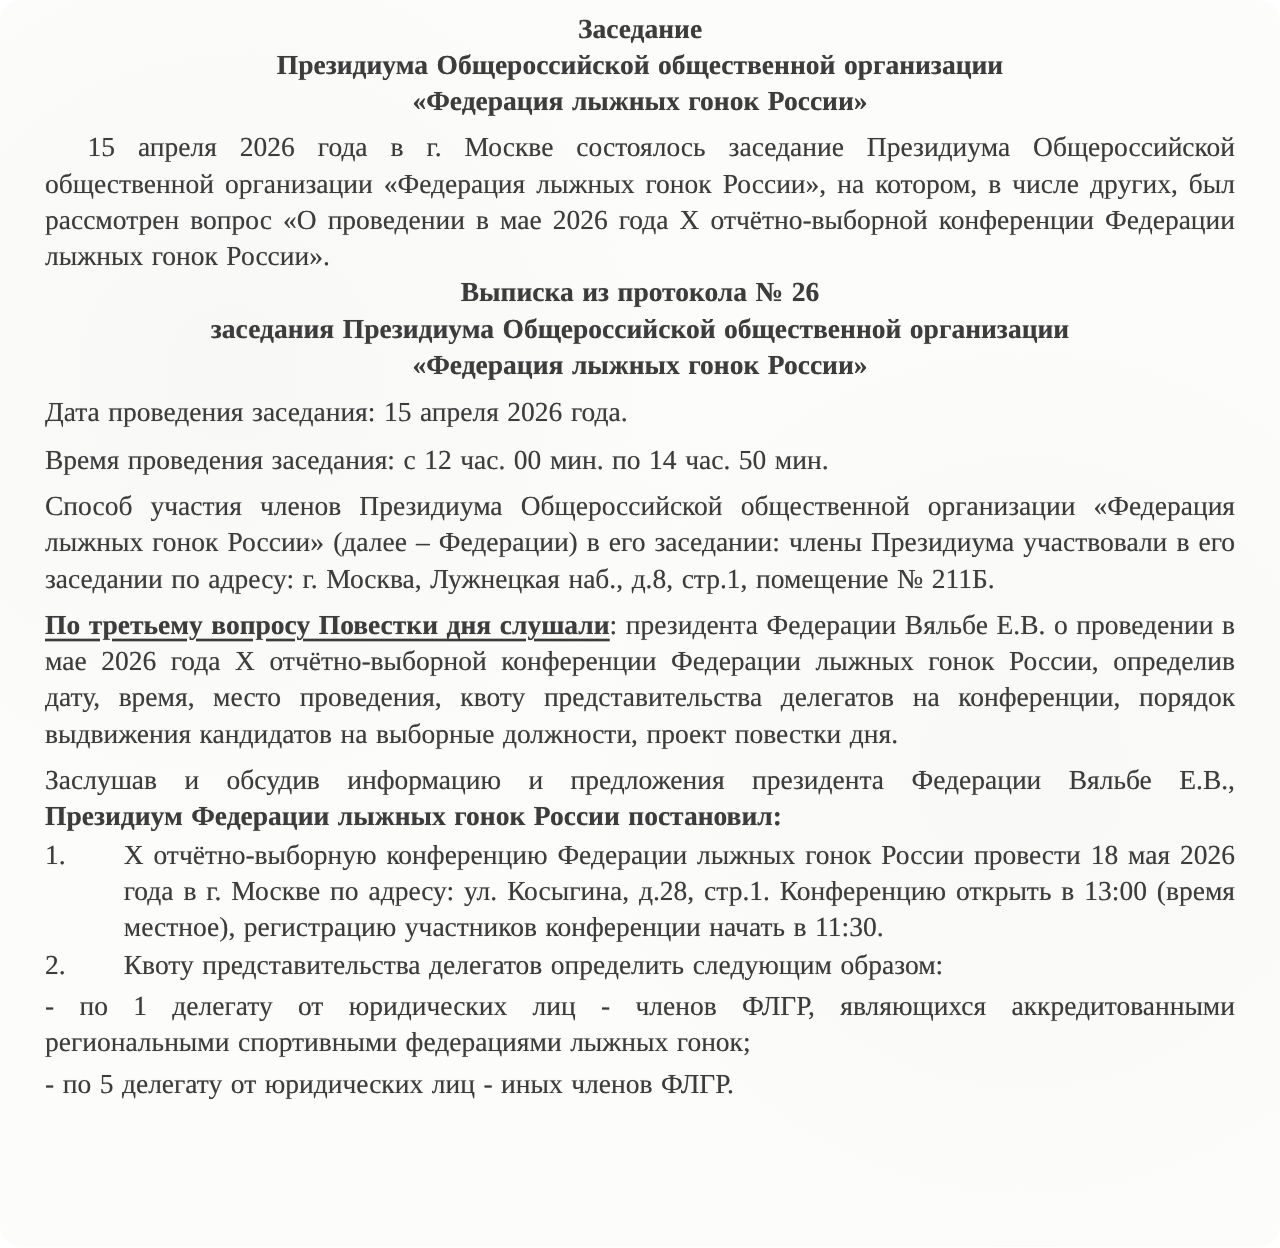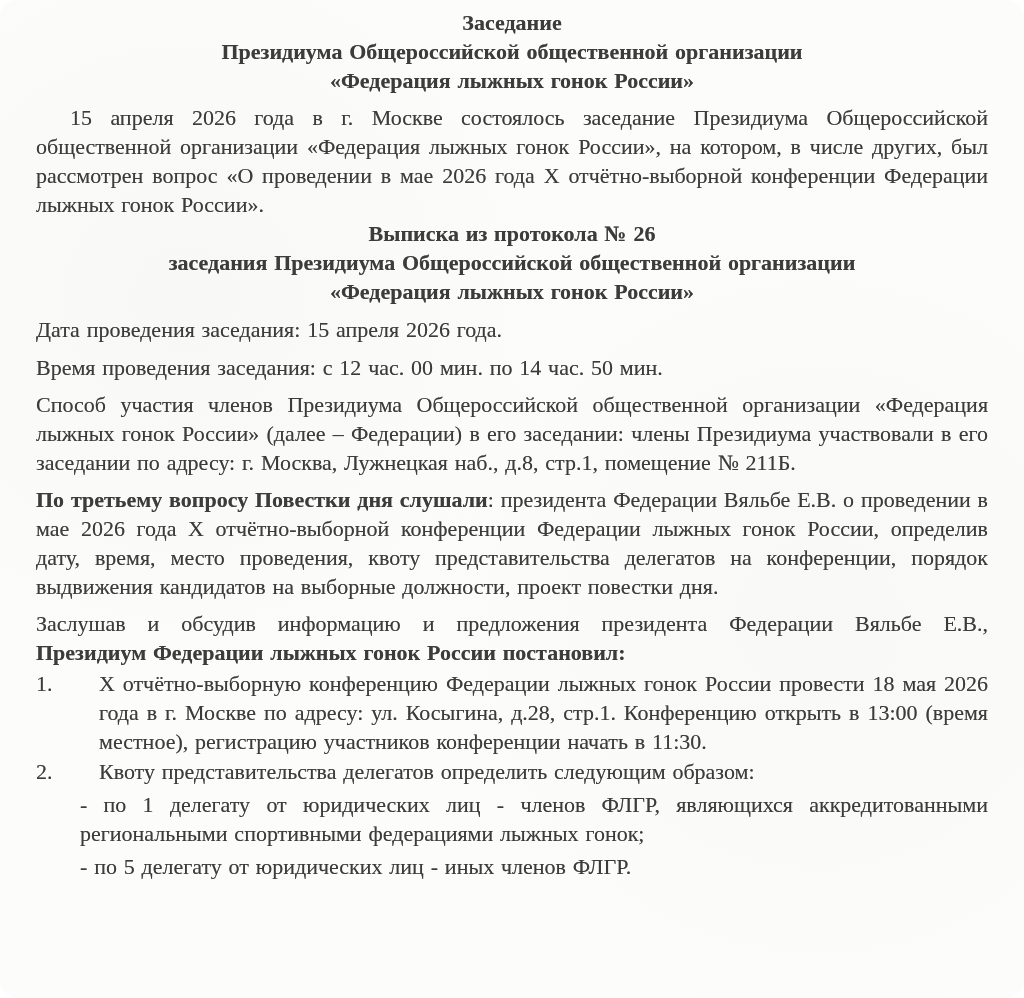--- a/index.html
+++ b/index.html
@@ -37,20 +37,21 @@
   .heading2 { margin-top: 0; }
   .para {
     margin: 8px 0 0 0;
     text-align: justify;
     text-align-last: left;
   }
   .single { margin-top: 9px; }
   .indent { text-indent: 34px; }
   .u-bold {
     font-weight: bold;
+    text-decoration: underline;
     text-decoration-thickness: 2px;
     text-underline-offset: 4px;
   }
   .stretch {
     display: block;
     text-align: justify;
     text-align-last: justify;
   }
   .bold-line {
     display: block;
@@ -65,21 +66,21 @@
   }
   .list-item .num {
     position: absolute;
     left: 0;
     top: 0;
   }
   .item-text {
     text-align: justify;
     text-align-last: left;
   }
-  .quota { margin-top: 4px; margin-left: 44px; }
+  .quota { margin-top: 4px; }
 </style>
 </head>
 <body>
 
 <div class="page">
 
   <div class="center-block">
     <div>Заседание</div>
     <div>Президиума Общероссийской общественной организации</div>
     <div>«Федерация лыжных гонок России»</div>

